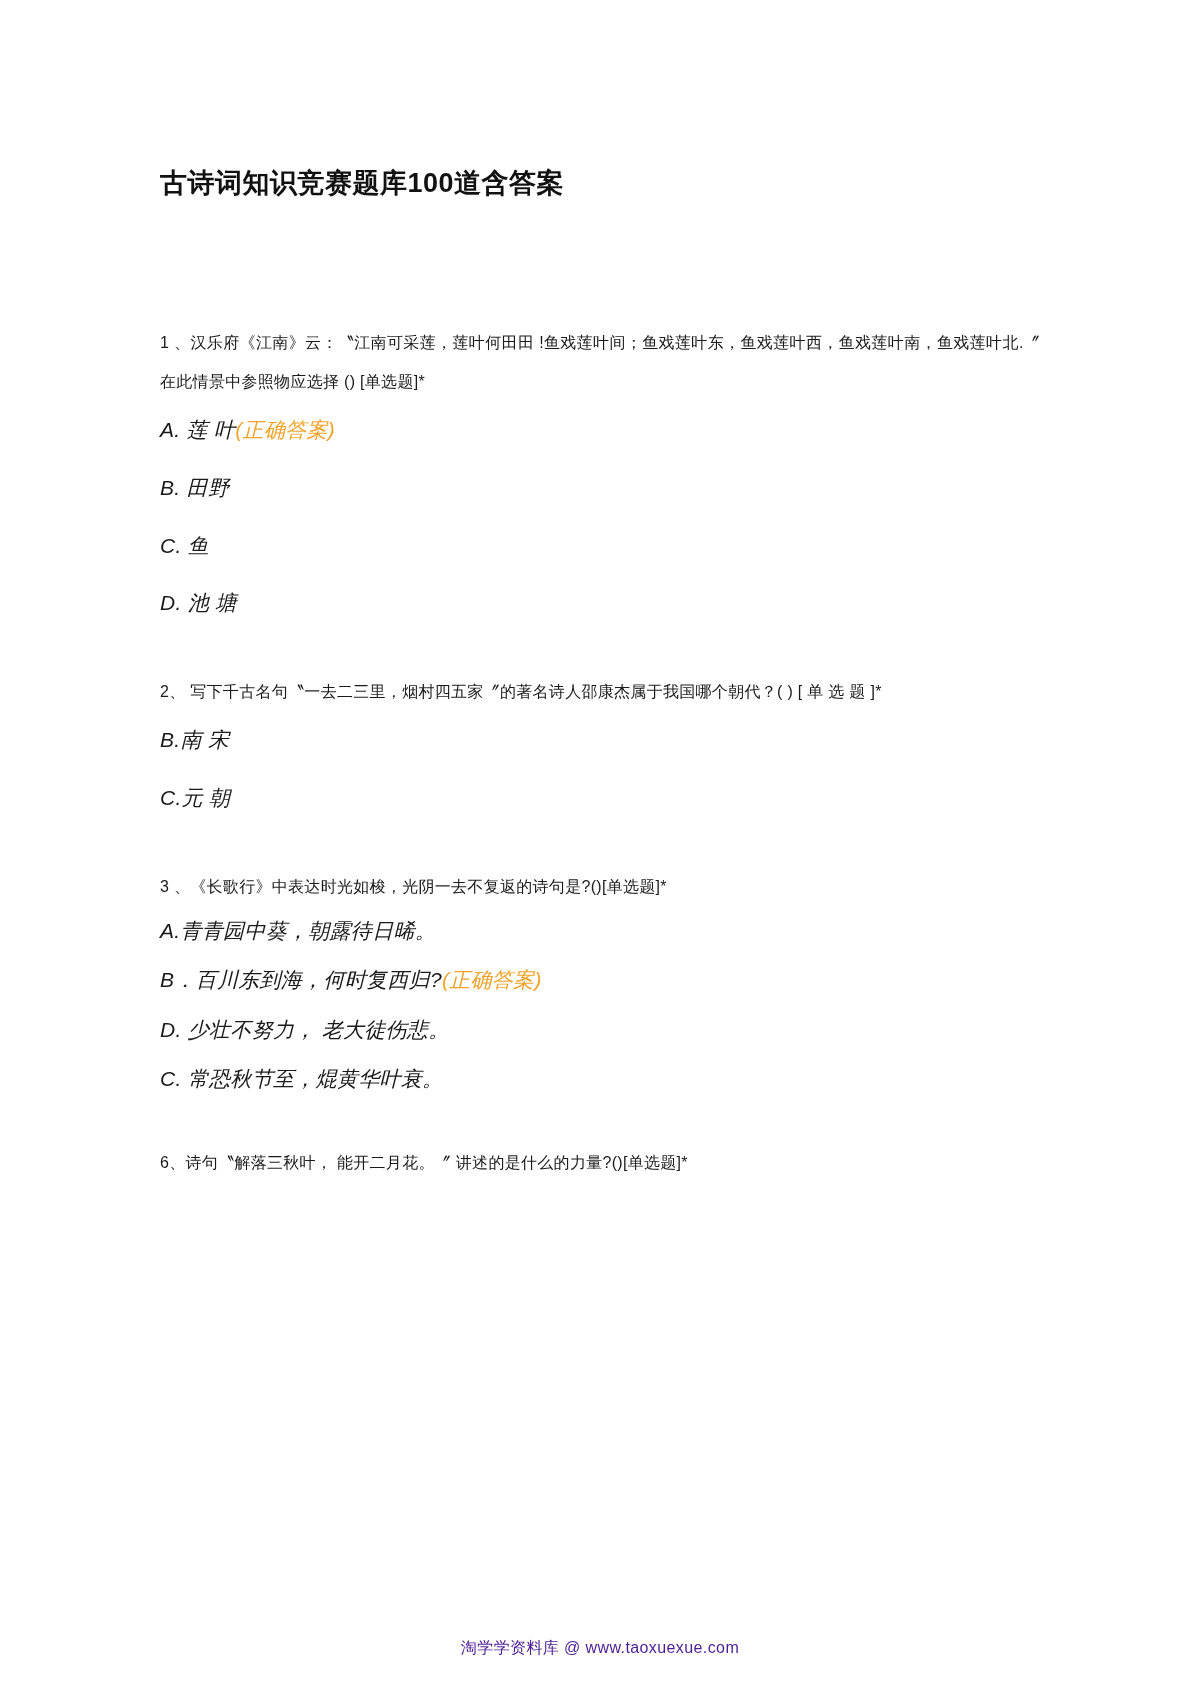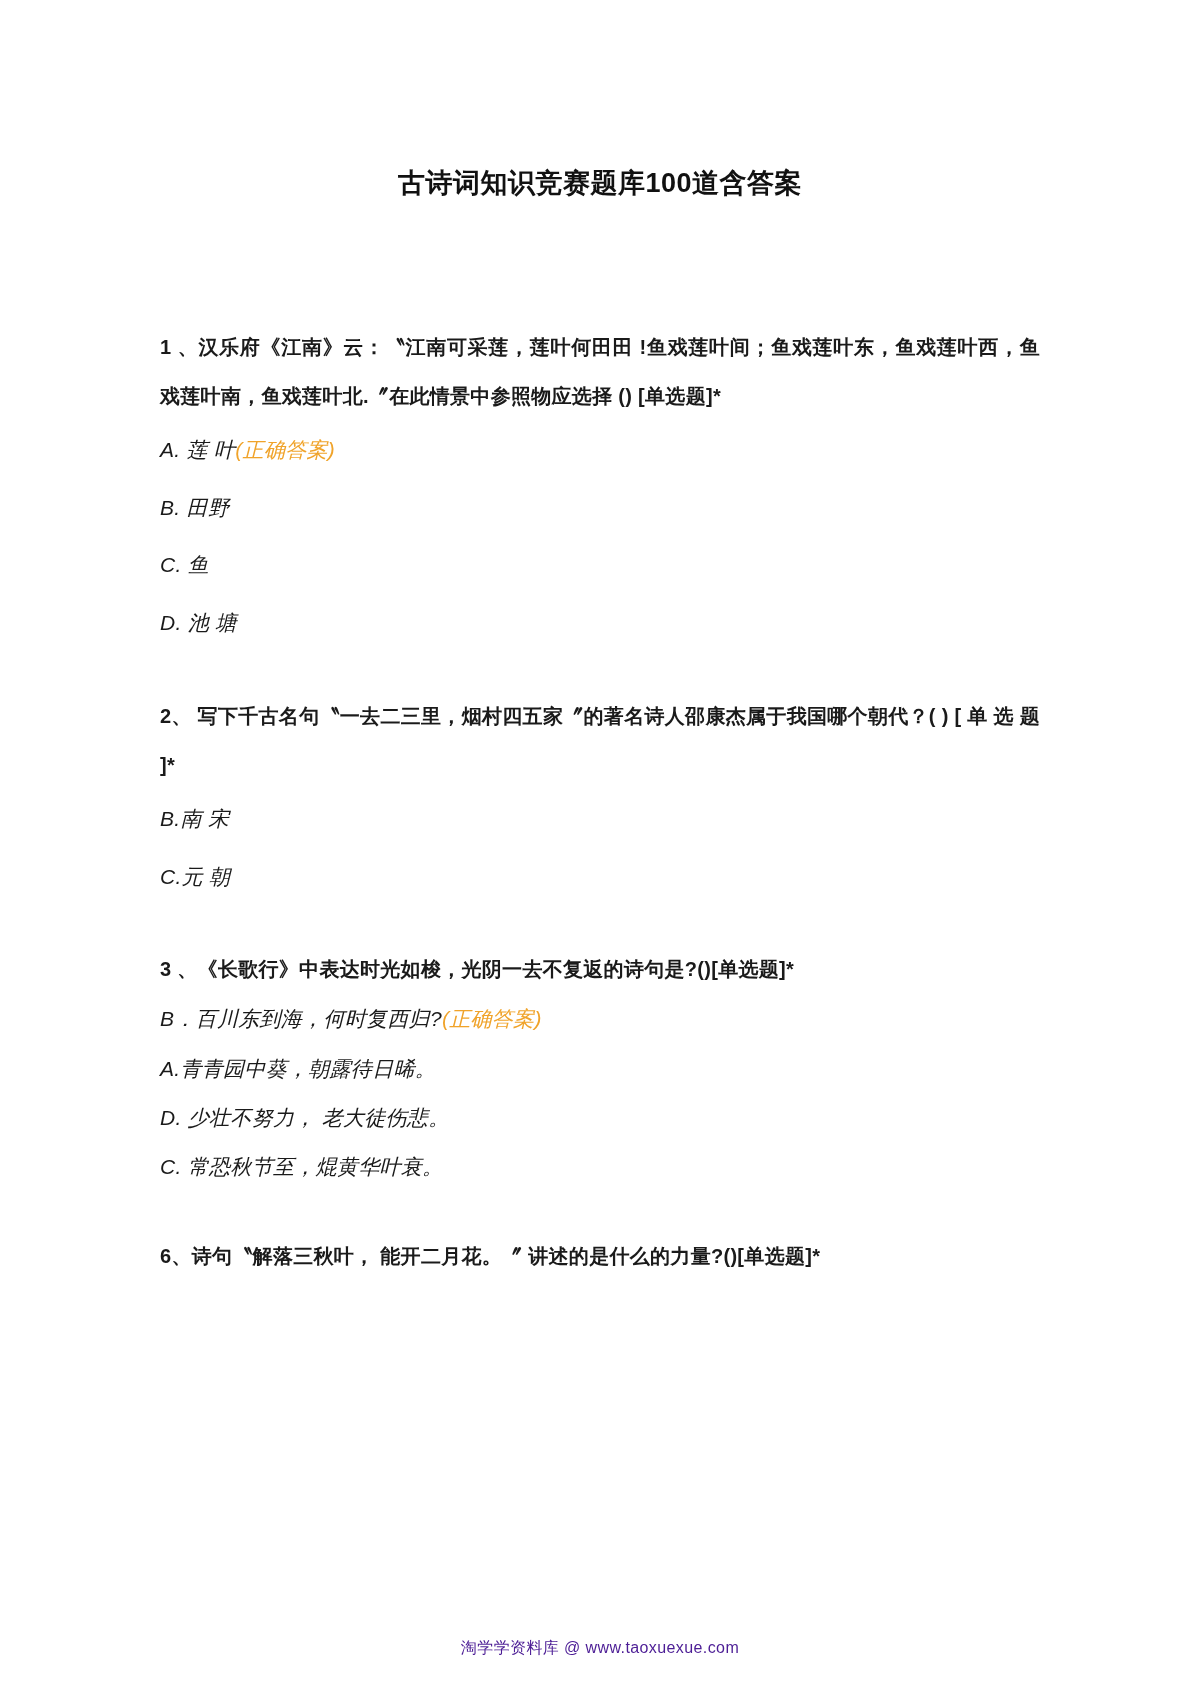--- a/index.html
+++ b/index.html
@@ -19,38 +19,36 @@
     width: 1200px;
     height: 1697px;
     box-sizing: border-box;
     padding: 0 160px;
     position: relative;
   }
   .doc-title {
     font-size: 27px;
     font-weight: bold;
     color: #111111;
-    text-align: center;
     letter-spacing: 0.5px;
     padding-top: 165px;
     line-height: 1.4;
   }
   .questions {
     margin-top: 120px;
   }
   .qblock {
     margin-bottom: 40px;
   }
   .qstem {
-    font-size: 20px;
+    font-size: 16px;
     line-height: 2.45;
     color: #1a1a1a;
     letter-spacing: 0.3px;
     text-align: justify;
-    font-weight: bold;
   }
   .opt {
     font-size: 21px;
     line-height: 2.75;
     color: #1a1a1a;
     letter-spacing: 0.3px;
     font-style: italic;
   }
   .qblock.tight .opt {
     line-height: 2.35;
@@ -87,22 +85,22 @@
     </div>
 
     <div class="qblock">
       <div class="qstem">2、 写下千古名句〝一去二三里，烟村四五家〞的著名诗人邵康杰属于我国哪个朝代？( ) [ 单 选 题 ]*</div>
       <div class="opt"><span>B.南 宋</span></div>
       <div class="opt"><span>C.元 朝</span></div>
     </div>
 
     <div class="qblock tight">
       <div class="qstem">3 、《长歌行》中表达时光如梭，光阴一去不复返的诗句是?()[单选题]*</div>
+      <div class="opt"><span>A.青青园中葵，朝露待日晞。</span></div>
       <div class="opt"><span>B．百川东到海，何时复西归?</span><span class="correct">(正确答案)</span></div>
-      <div class="opt"><span>A.青青园中葵，朝露待日晞。</span></div>
       <div class="opt"><span>D. 少壮不努力， 老大徒伤悲。</span></div>
       <div class="opt"><span>C. 常恐秋节至，焜黄华叶衰。</span></div>
     </div>
 
     <div class="qblock">
       <div class="qstem">6、诗句〝解落三秋叶， 能开二月花。〞 讲述的是什么的力量?()[单选题]*</div>
     </div>
 
   </div>
 

